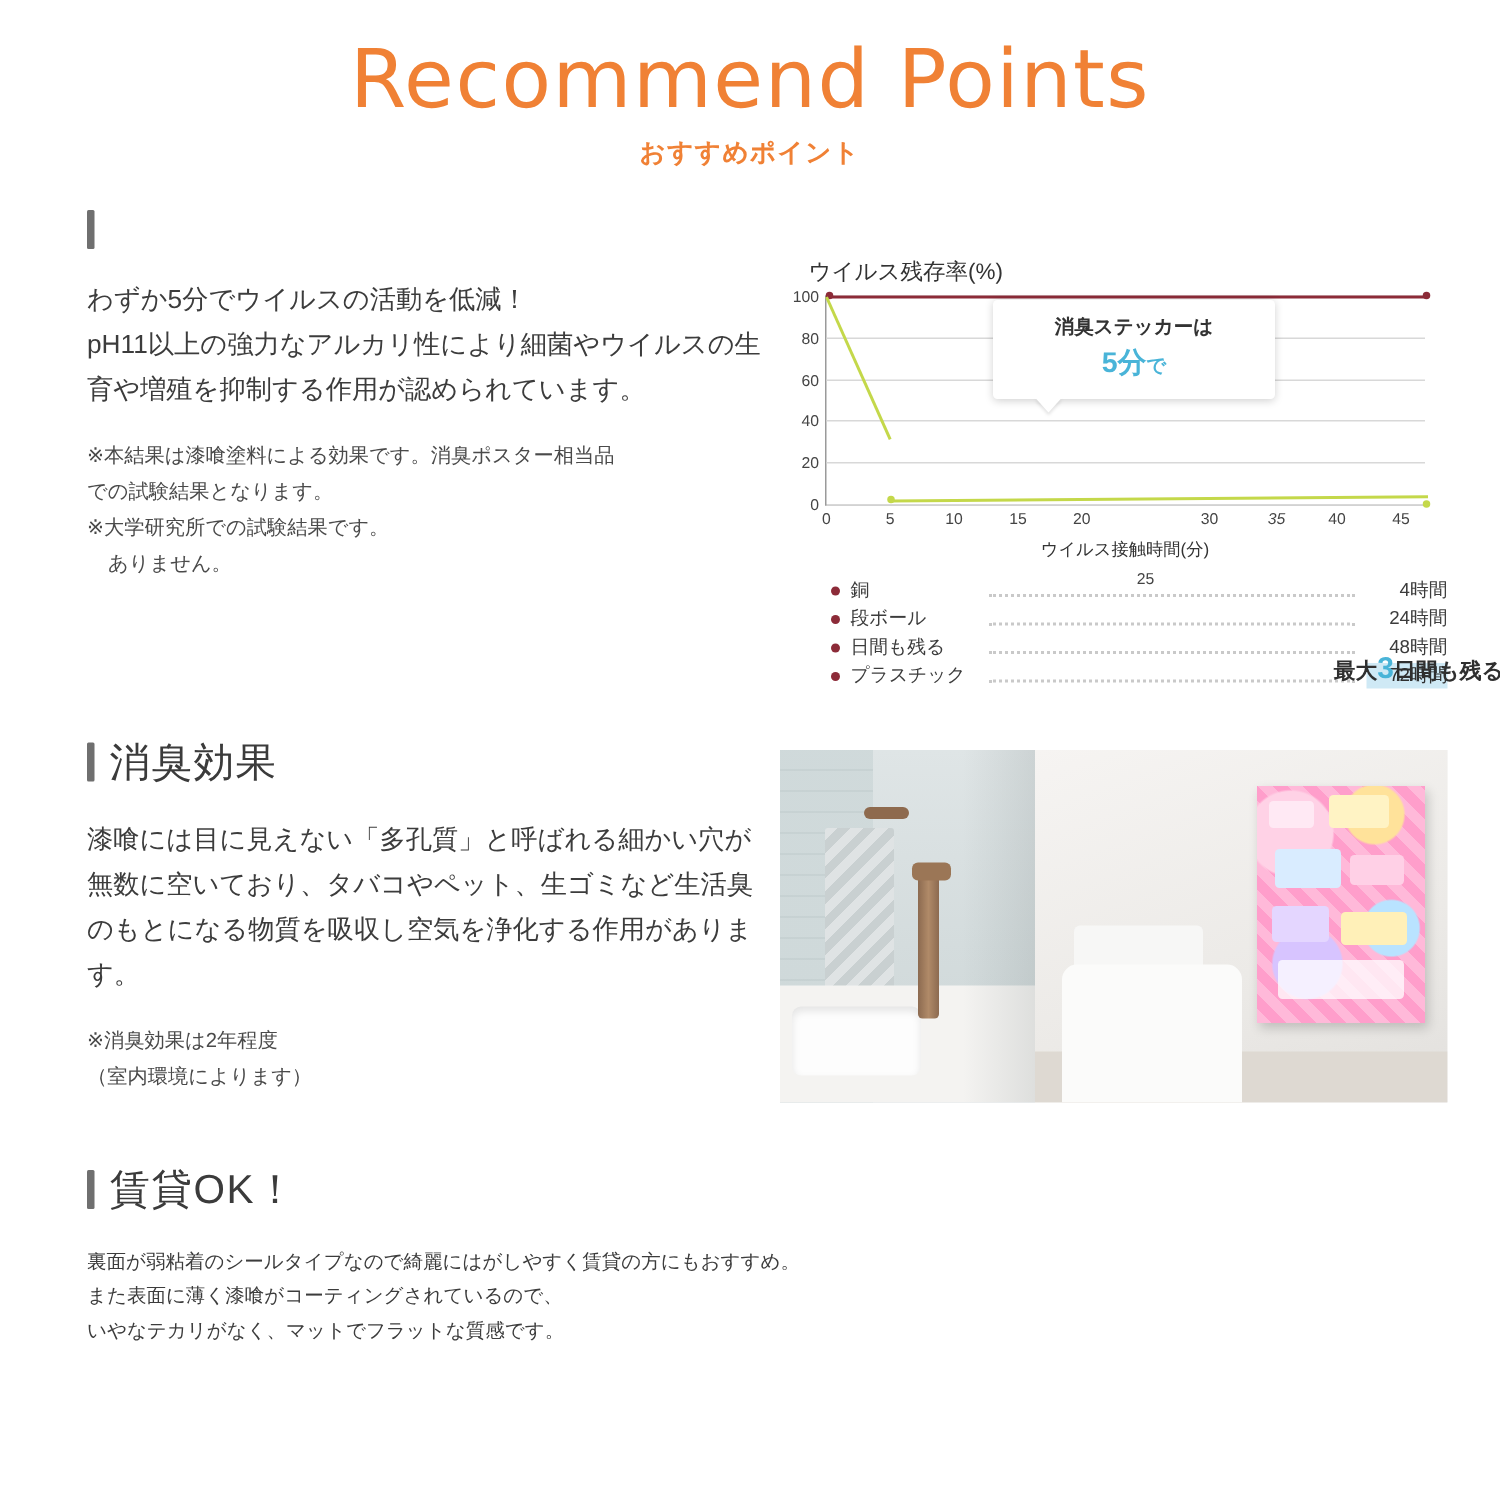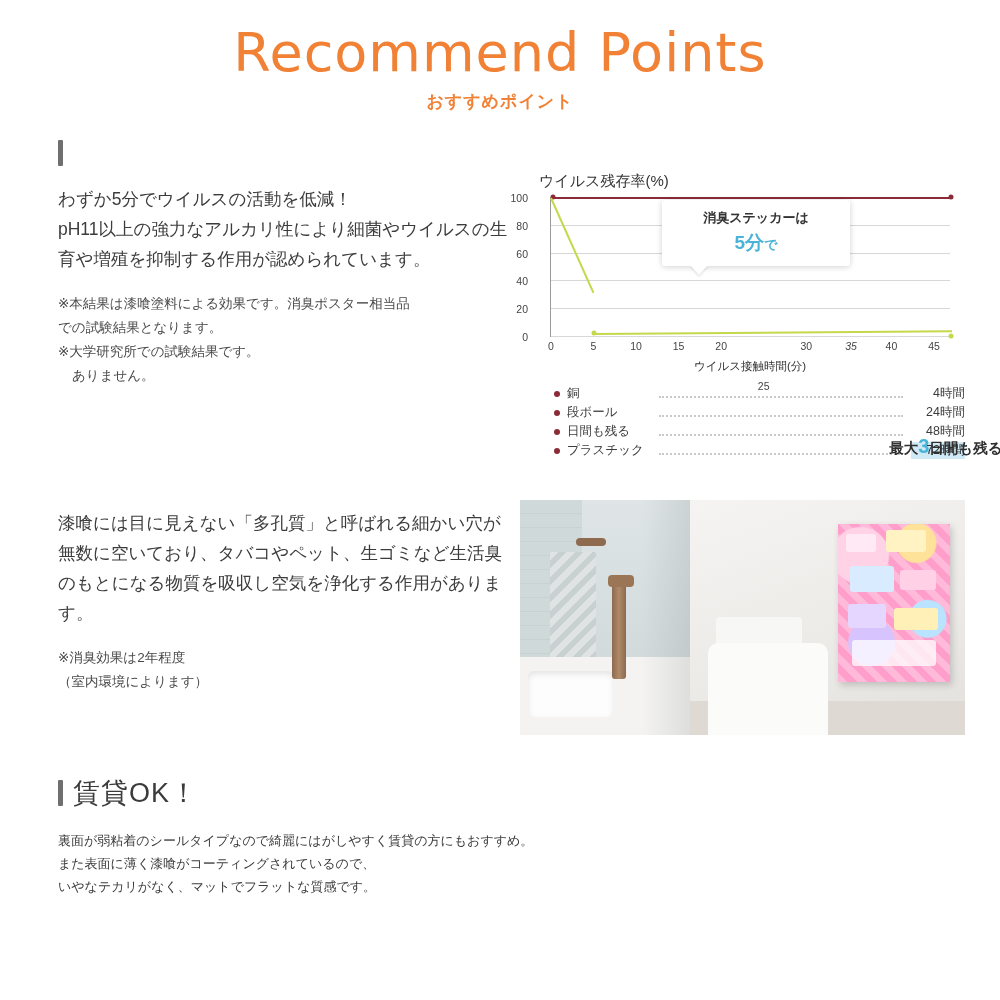--- a/index.html
+++ b/index.html
@@ -88,21 +88,21 @@
     box-sizing: border-box;
   }
   .gridline {
     position: absolute; left: 0; right: 0;
     border-top: 1px solid #d8d8d8;
   }
   .ytick {
     position: absolute;
     right: 100%;
     transform: translateY(-50%);
-    padding-right: 23px;
+    padding-right: 5px;
     font-size: 10.5px;
     color: #444;
     white-space: nowrap;
   }
   .xtick {
     position: absolute;
     top: 100%;
     transform: translateX(-50%);
     padding-top: 4px;
     font-size: 10.5px;
@@ -393,20 +393,24 @@
         <div class="legend-note">
           <span>最大</span><span class="big">3</span><span>日間も残る！</span>
         </div>
       </div>
     </div>
   </div>
 </div>
 
 <div class="block2">
   <div class="b2-left">
+    <div class="sec-head">
+      <span class="bar"></span>
+      <span class="txt">消臭効果</span>
+    </div>
     <div class="body-text">漆喰には目に見えない「多孔質」と呼ばれる細かい穴が無数に空いており、タバコやペット、生ゴミなど生活臭のもとになる物質を吸収し空気を浄化する作用があります。</div>
     <div class="note-text">
       <div>※消臭効果は2年程度</div>
       <div>（室内環境によります）</div>
     </div>
   </div>
 
   <div class="photos">
     <div class="photo photo-bath">
       <div class="bath-wall"></div>

